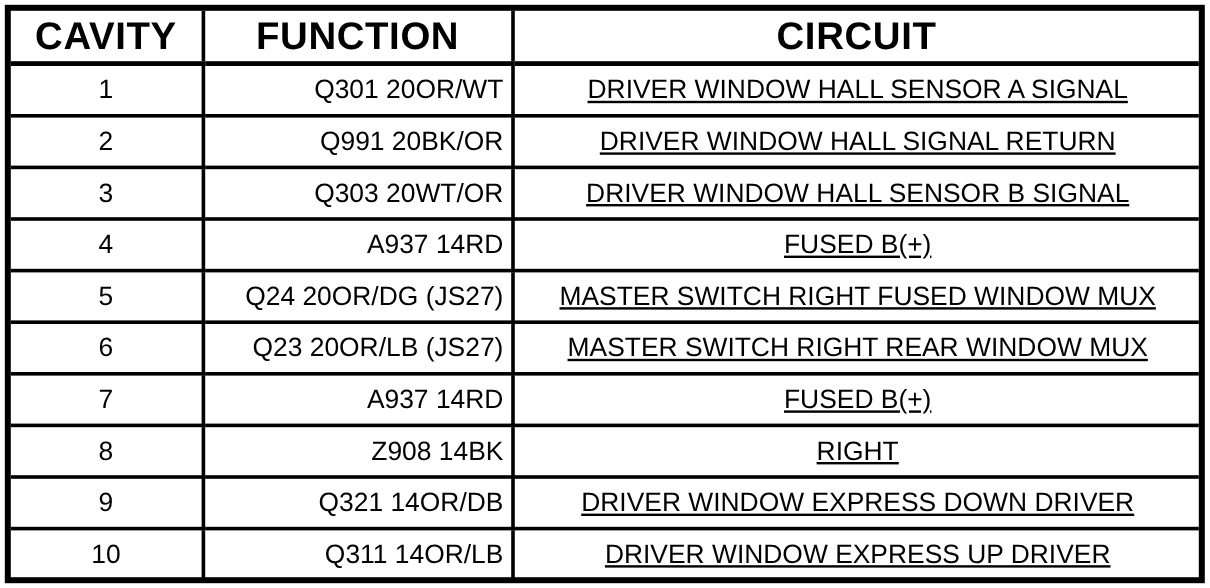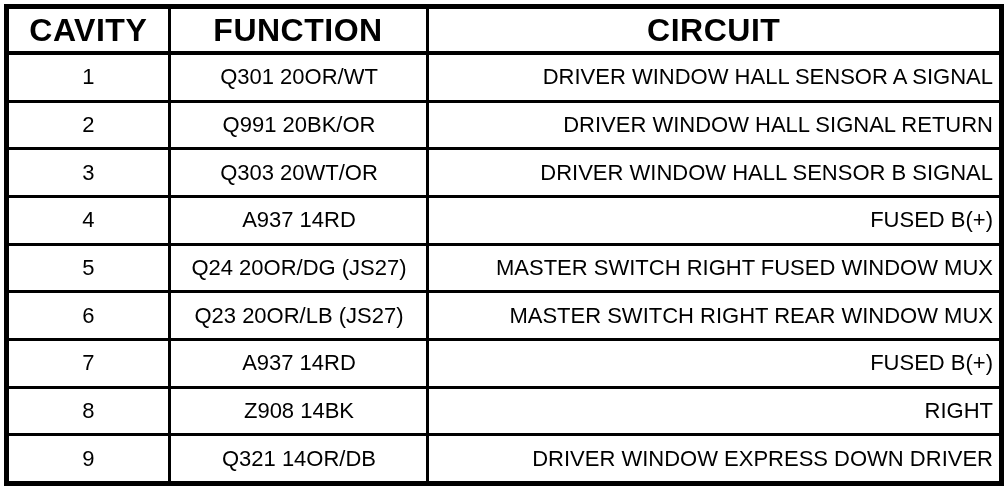--- a/index.html
+++ b/index.html
@@ -45,22 +45,22 @@
     text-align: center;
     letter-spacing: 0.5px;
     border-bottom-width: 4px;
   }
   tbody td {
     font-size: 22px;
     font-weight: normal;
     height: 40px;
   }
   td.cavity   { text-align: center; }
-  td.circuit  { text-align: center; padding-left: 8px; margin-left: 40px; }
-  td.function { text-align: right; padding-left: 8px; }
+  td.circuit  { text-align: right; padding-left: 8px; margin-left: 40px; }
+  td.function { text-align: center; padding-left: 8px; text-decoration: underline; }
   
   tr > *:first-child { border-left-width: 0; }
   tr > *:last-child  { border-right-width: 0; }
   thead tr > th      { border-top-width: 0; }
   tbody tr:last-child > td { border-bottom-width: 0; }
 </style>
 </head>
 <body>
 
 <div class="frame">
@@ -125,15 +125,20 @@
     <td class="circuit">Z908 14BK</td>
     <td class="function">RIGHT</td>
   </tr>
 
   <tr>
     <td class="cavity">9</td>
     <td class="circuit">Q321 14OR/DB</td>
     <td class="function">DRIVER WINDOW EXPRESS DOWN DRIVER</td>
   </tr>
 
+  <tr>
+    <td class="cavity">10</td>
+    <td class="circuit">Q311 14OR/LB</td>
+    <td class="function">DRIVER WINDOW EXPRESS UP DRIVER</td>
+  </tr>
 </tbody>
   </table>
 </div>
 
 </body></html>

